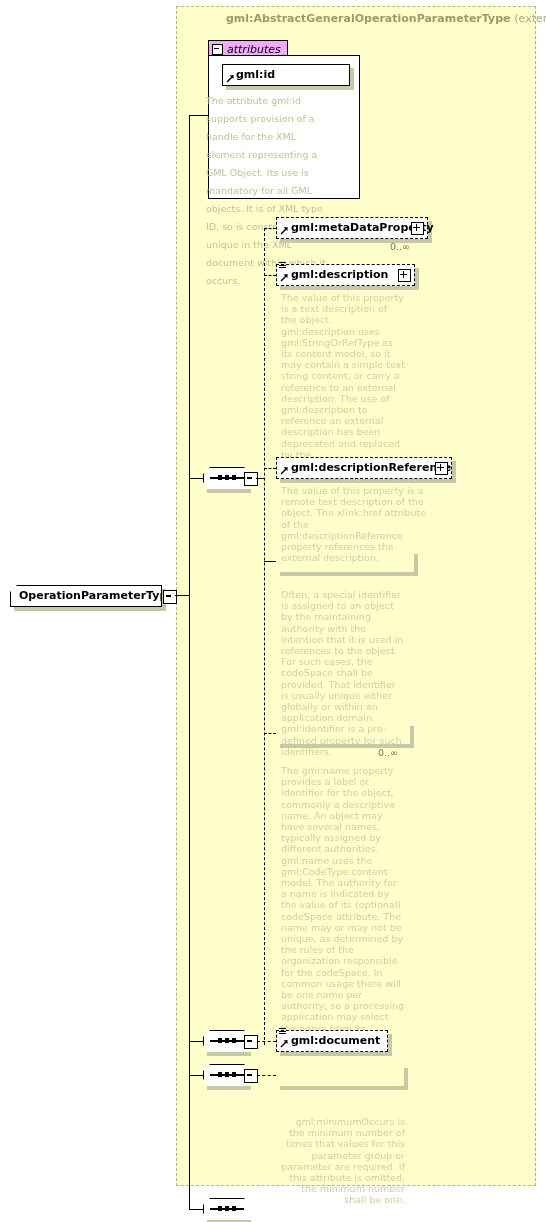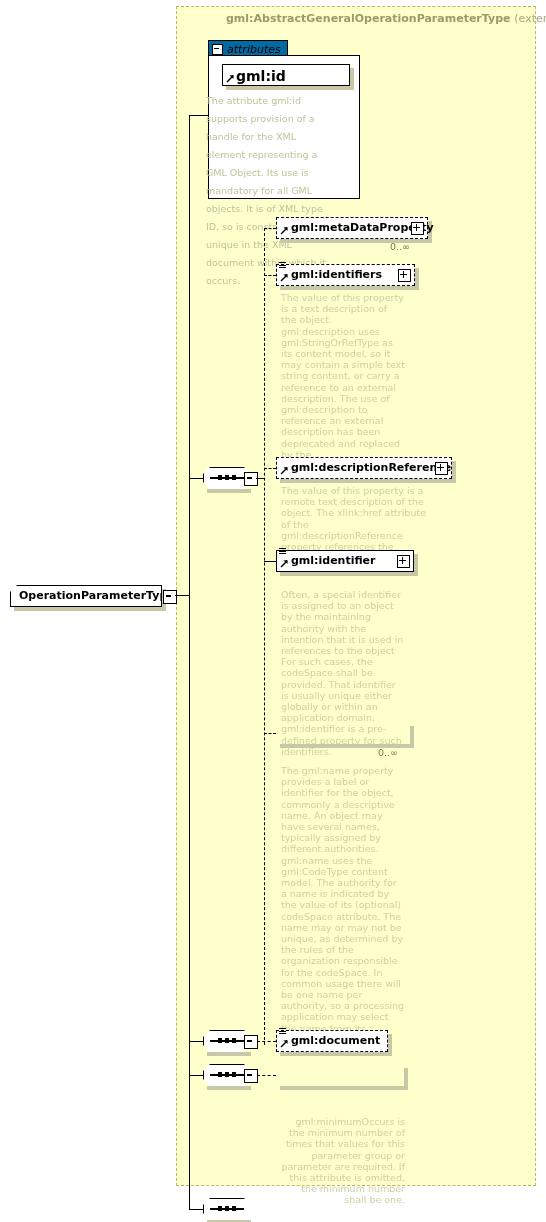--- a/index.html
+++ b/index.html
@@ -18,21 +18,21 @@
     position:absolute;left:186px;top:12px;width:346px;height:16px;
     font-size:11px;font-weight:bold;color:#9a9a6a;white-space:nowrap;
     font-family:"DejaVu Sans","Liberation Sans",sans-serif;
     margin-left:40px;
   }
   .ext-title .ext-norm{font-weight:normal;color:#a8a884;}
 
   
   .attr-tabwrap{position:absolute;left:208px;top:38px;}
   .attr-tab{
-    position:relative;display:inline-block;background:#0369a1;
+    position:relative;display:inline-block;background:#f0abfc;
     border:1px solid #000;border-bottom:none;padding:1px 6px 1px 3px;
     font-size:11px;font-style:italic;color:#000;white-space:nowrap;
     box-sizing:border-box;height:18px;line-height:15px;
   }
   .minus-sq{
     display:inline-block;width:9px;height:9px;border:1px solid #000;
     background:#fff;position:relative;vertical-align:middle;margin-right:4px;top:-1px;
   }
   .minus-sq::before{
     content:"";position:absolute;left:1px;top:3px;width:5px;height:1px;background:#000;
@@ -41,21 +41,21 @@
     position:absolute;left:208px;top:55px;width:152px;height:144px;
     background:#ffffff;border:1px solid #000;box-sizing:border-box;
   }
 
   
   .attrbox{
     position:absolute;left:222px;top:64px;width:128px;height:22px;
     background:#ffffff;border:1.5px solid #000;box-sizing:border-box;
   }
   .attrbox .lbl{
-    position:absolute;left:13px;top:3px;font-size:14px;font-weight:bold;color:#000;
+    position:absolute;left:13px;top:3px;font-size:11px;font-weight:bold;color:#000;
     white-space:nowrap;
   }
   .attrbox-shadow{
     position:absolute;left:226px;top:86px;width:128px;height:4px;background:#c8c8a8;
   }
   .attrbox-shadow2{
     position:absolute;left:350px;top:68px;width:4px;height:22px;background:#c8c8a8;
   }
   .arrow-gl{
     position:absolute;left:3px;top:9px;width:8px;height:9px;
@@ -233,54 +233,41 @@
   <div class="el opt" style="left:276px;top:264px;width:139px;">
     <span class="seqicon">
         <i></i>
         <i></i>
         <i></i>
       </span>
     <svg class="arrow-gl" style="left:3px;top:8px;" viewBox="0 0 8 9">
       <path d="M1,8 L7,2" stroke="#000" stroke-width="1.4" fill="none"></path>
       <path d="M7.5,1 L7.5,5 L3.5,1.5 Z" fill="#000"></path>
     </svg>
-    <span class="lbl">gml:identifiers</span>
+    <span class="lbl">gml:description</span>
     <span class="plus"></span>
   </div>
   <div class="desc" style="left:281px;top:292px;width:124px;">The value of this property is a text description of the object. gml:description uses gml:StringOrRefType as its content model, so it may contain a simple text string content, or carry a reference to an external description. The use of gml:description to reference an external description has been deprecated and replaced by the gml:descriptionReference property.</div>
 
   <div class="dln-h" style="left:264px;top:468px;width:12px;"></div>
   <div class="el-shadow-r" style="left:452px;top:461px;height:22px;"></div>
   <div class="el-shadow-b" style="left:280px;top:479px;width:172px;"></div>
   <div class="el opt" style="left:276px;top:457px;width:176px;">
     <svg class="arrow-gl" style="left:3px;top:8px;" viewBox="0 0 8 9">
       <path d="M1,8 L7,2" stroke="#000" stroke-width="1.4" fill="none"></path>
       <path d="M7.5,1 L7.5,5 L3.5,1.5 Z" fill="#000"></path>
     </svg>
     <span class="lbl">gml:descriptionReference</span>
     <span class="plus"></span>
   </div>
   <div class="desc" style="left:281px;top:485px;width:152px;">The value of this property is a remote text description of the object. The xlink:href attribute of the gml:descriptionReference property references the external description.</div>
 
   <div class="ln hl" style="left:264px;top:561px;width:12px;"></div>
   <div class="el-shadow-r" style="left:414px;top:554px;height:22px;"></div>
   <div class="el-shadow-b" style="left:280px;top:572px;width:134px;"></div>
-  <div class="el req" style="left:276px;top:550px;width:138px;">
-    <span class="seqicon">
-        <i></i>
-        <i></i>
-        <i></i>
-      </span>
-    <svg class="arrow-gl" style="left:3px;top:8px;" viewBox="0 0 8 9">
-      <path d="M1,8 L7,2" stroke="#000" stroke-width="1.4" fill="none"></path>
-      <path d="M7.5,1 L7.5,5 L3.5,1.5 Z" fill="#000"></path>
-    </svg>
-    <span class="lbl">gml:identifier</span>
-    <span class="plus"></span>
-  </div>
   <div class="desc" style="left:281px;top:589px;width:124px;">Often, a special identifier is assigned to an object by the maintaining authority with the intention that it is used in references to the object For such cases, the codeSpace shall be provided. That identifier is usually unique either globally or within an application domain. gml:identifier is a pre-defined property for such identifiers.</div>
 
   <div class="dln-h" style="left:264px;top:733px;width:12px;"></div>
   <div class="el-shadow-r" style="left:410px;top:726px;height:22px;"></div>
   <div class="el-shadow-b" style="left:280px;top:744px;width:130px;"></div>
   <div class="occ" style="left:378px;top:747px;">0..∞</div>
   <div class="desc" style="left:281px;top:765px;width:124px;">The gml:name property provides a label or identifier for the object, commonly a descriptive name. An object may have several names, typically assigned by different authorities. gml:name uses the gml:CodeType content model.  The authority for a name is indicated by the value of its (optional) codeSpace attribute.  The name may or may not be unique, as determined by the rules of the organization responsible for the codeSpace.  In common usage there will be one name per authority, so a processing application may select the name from its preferred codeSpace.</div>
 
   <div class="comp-shadow" style="left:207px;top:1052px;"></div>
   <div class="comp" style="left:203px;top:1030px;">

